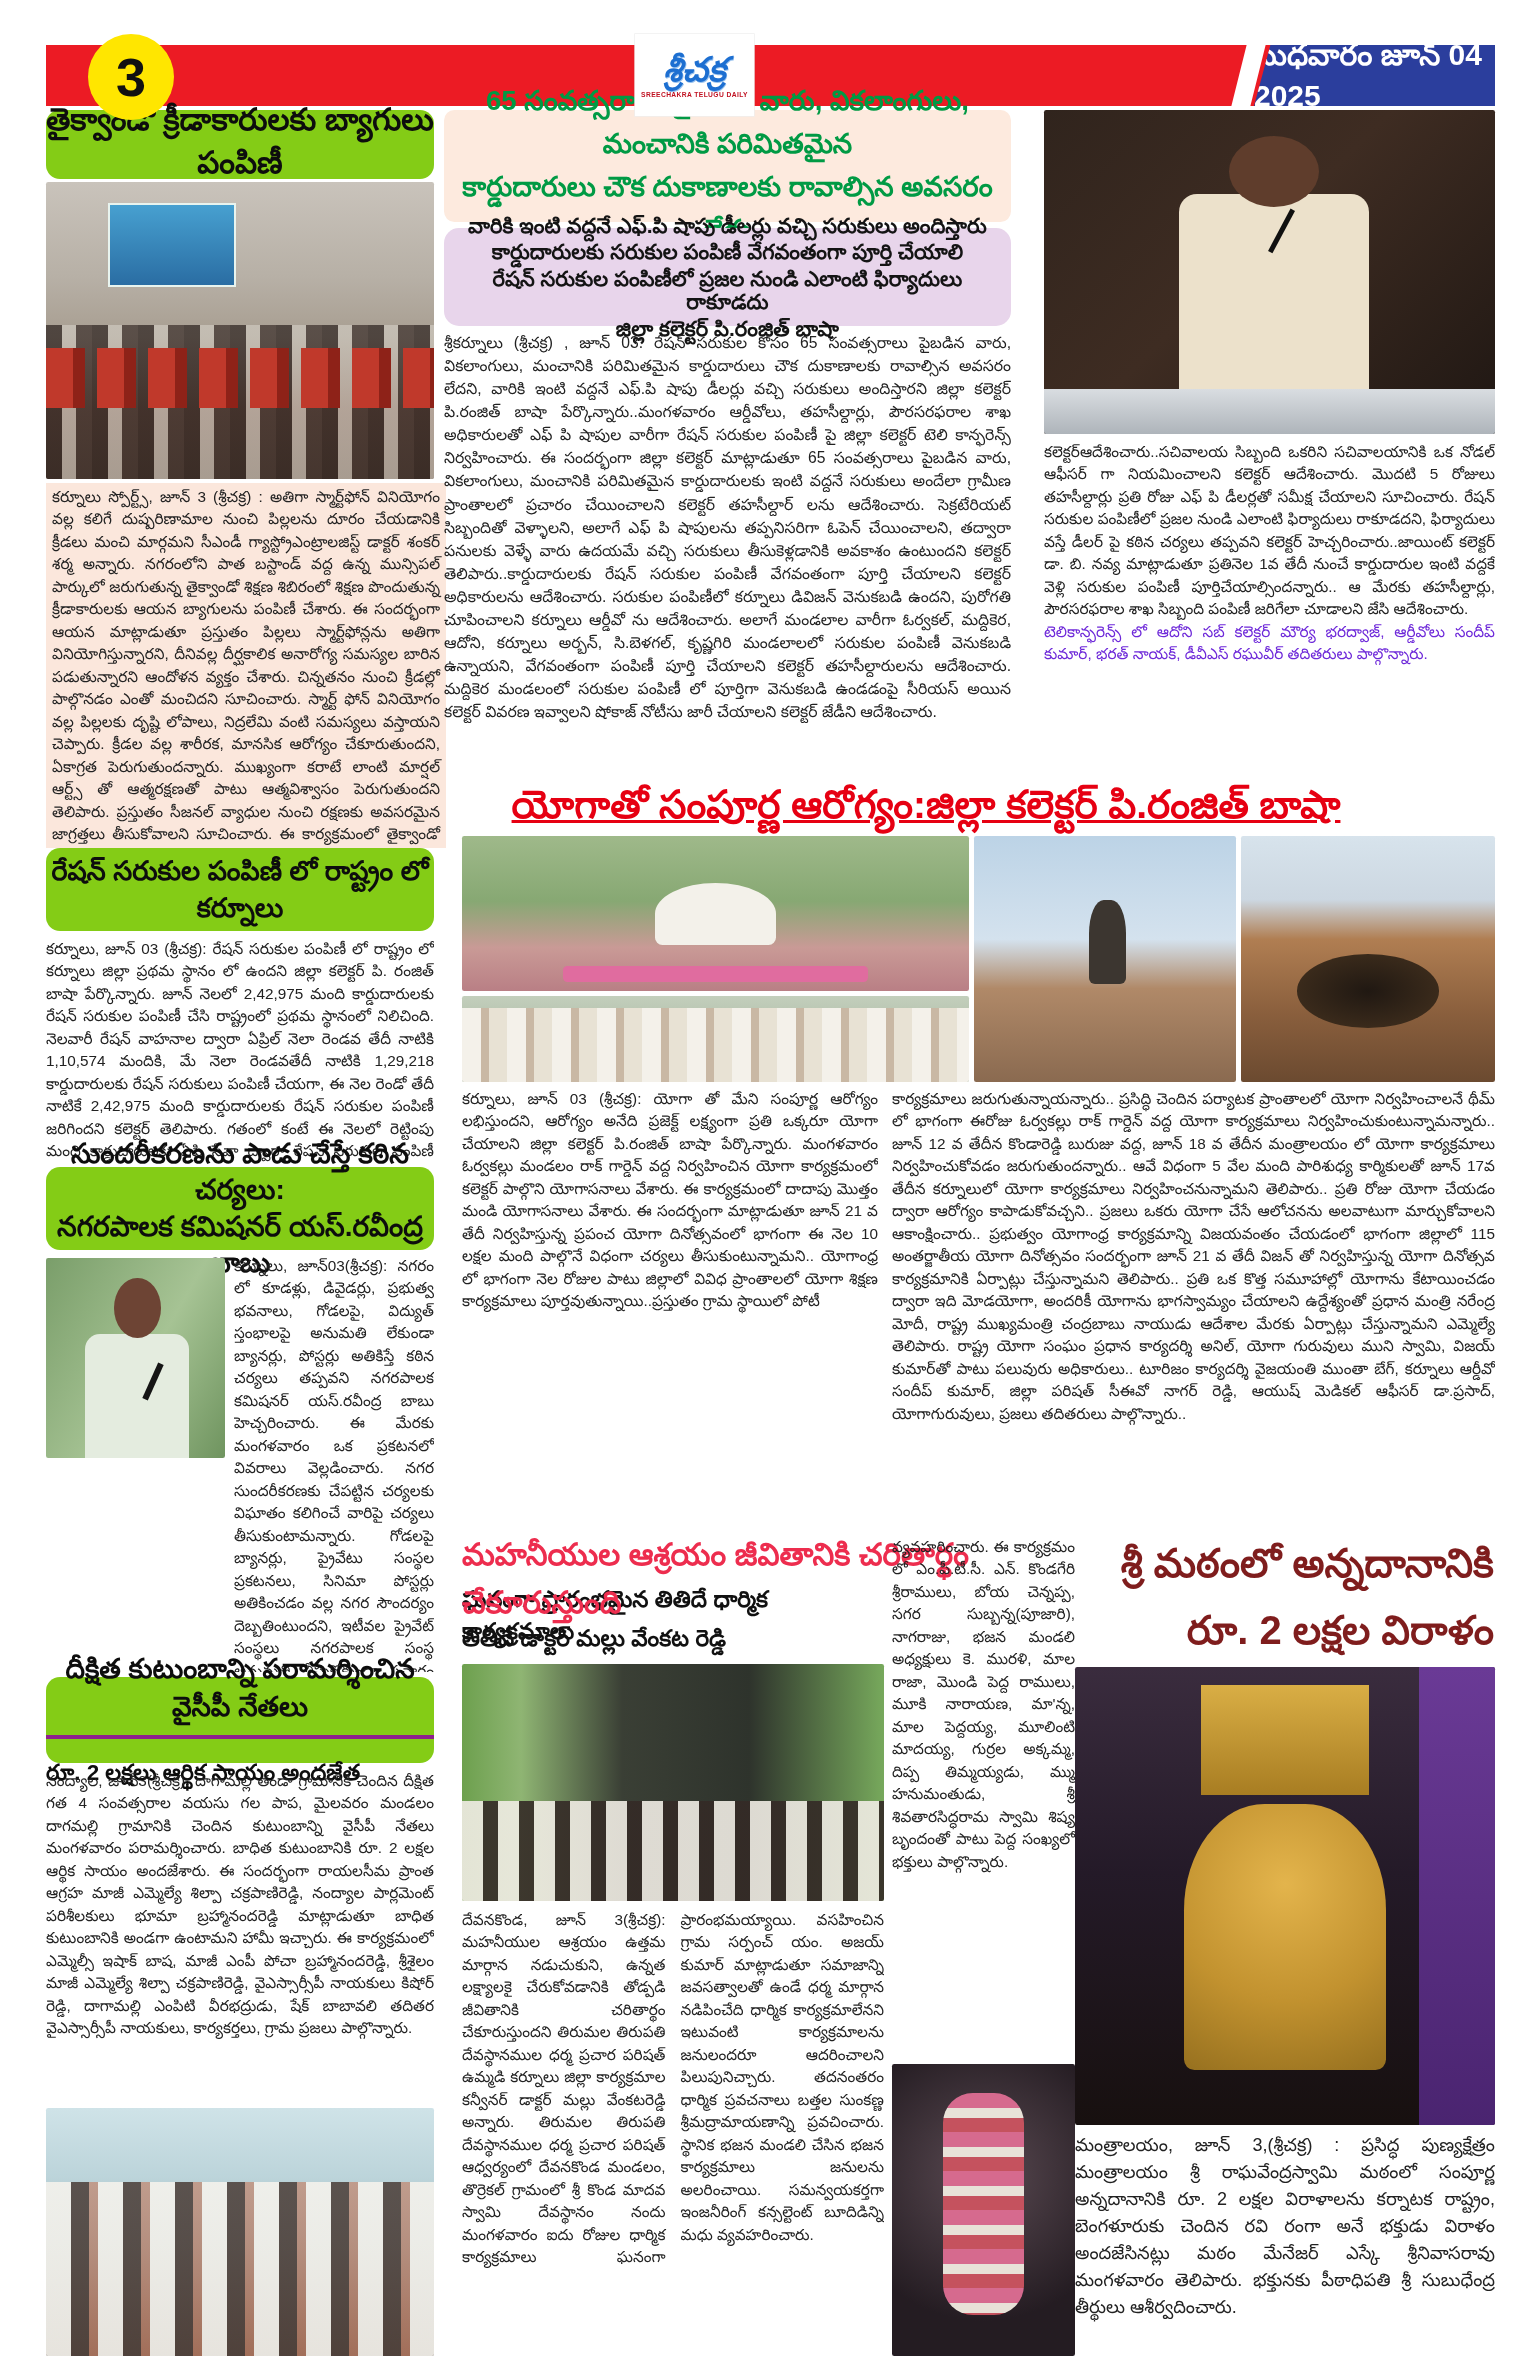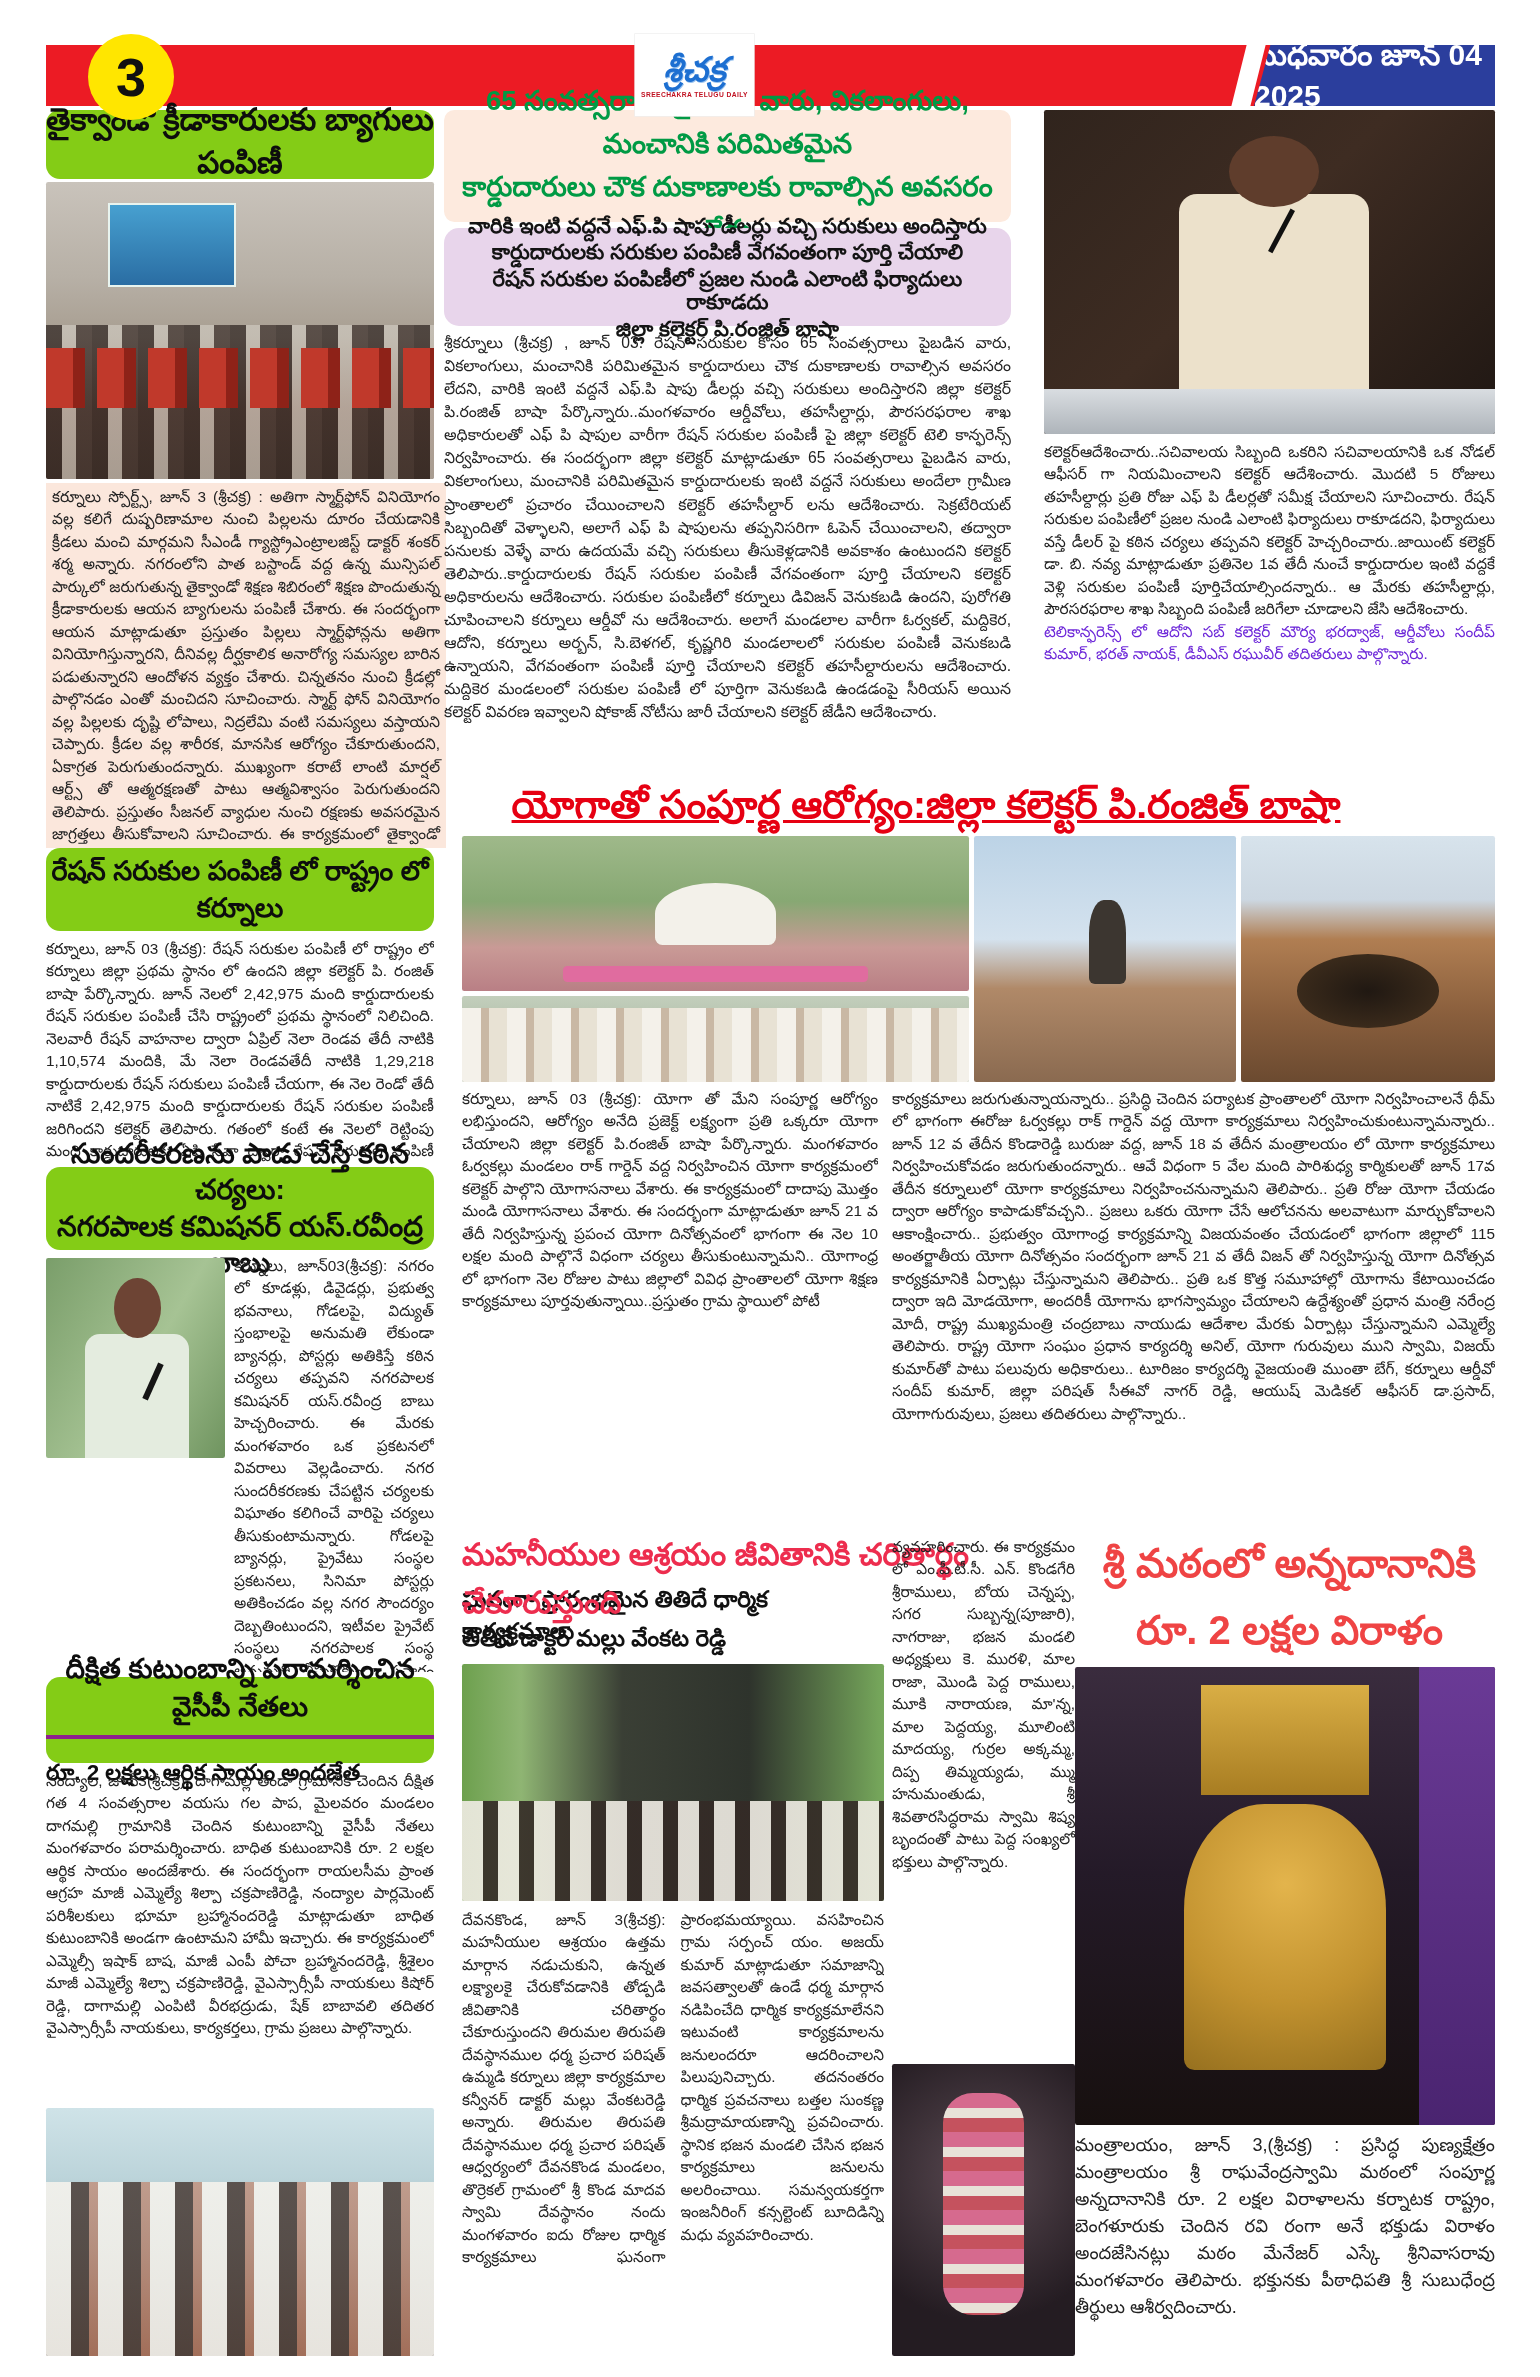--- a/index.html
+++ b/index.html
@@ -23,21 +23,21 @@
   .hl-peach{background:#84cc16;border-radius:14px;display:flex;flex-direction:column;
     align-items:flex-start;justify-content:center;text-align:center;color:#0d0d0d;font-weight:bold;}
   .body-txt{font-size:15.3px;line-height:1.47;color:#222;text-align:justify;overflow:hidden;}
   .body-peach{background:#fbe7dc;padding:3px 6px;}
   .green-head{background:#fdeade;border-radius:10.4px;display:flex;flex-direction:column;align-items:center;
     justify-content:center;text-align:center;color:#009a44;font-weight:bold;font-size:27.6px;line-height:1.55;}
   .purple-box{background:#e8d5eb;border-radius:15px;padding:7.5px 13.4px;display:flex;flex-direction:column;
     justify-content:center;gap:3px;color:#141414;font-weight:bold;font-size:21px;line-height:1.12;text-align:center;}
   .red-head{color:#e60012;font-weight:bold;text-align:center;text-decoration:underline;}
   .pink-head{color:#ed2d4e;font-weight:bold;}
-  .purple-head{color:#ef4444;font-weight:bold;text-align:center;line-height:1.68;}
+  .purple-head{color:#7f1d1d;font-weight:bold;text-align:right;line-height:1.68;}
   .red-txt{color:#6d28d9;}
   .two-col{column-count:2;column-gap:15px;}
   
   .photo{overflow:hidden;border-radius:2.2px;}
   .ph-taekwondo{background:linear-gradient(180deg,#c9c3bb 0%,#b7b0a6 32%,#a89e91 52%,#7c5a4a 76%,#5e4636 100%);}
   .tk-banner{position:absolute;left:16%;top:7%;width:32%;height:27%;background:linear-gradient(#47a0d0,#2a6da3);border:2.2px solid #e8f4ef;}
   .tk-kids{position:absolute;left:0;bottom:0;width:100%;height:52%;
     background:repeating-linear-gradient(90deg,rgba(45,35,32,.85) 0 16.4px,rgba(210,205,196,.75) 16.4px 30px,rgba(60,48,44,.85) 30px 46px);opacity:.85;}
   .tk-bags{position:absolute;left:0;bottom:24%;width:100%;height:20%;
     background:repeating-linear-gradient(90deg,#c0392b 0 27px,#8e2218 27px 39px,transparent 39px 51px);}

